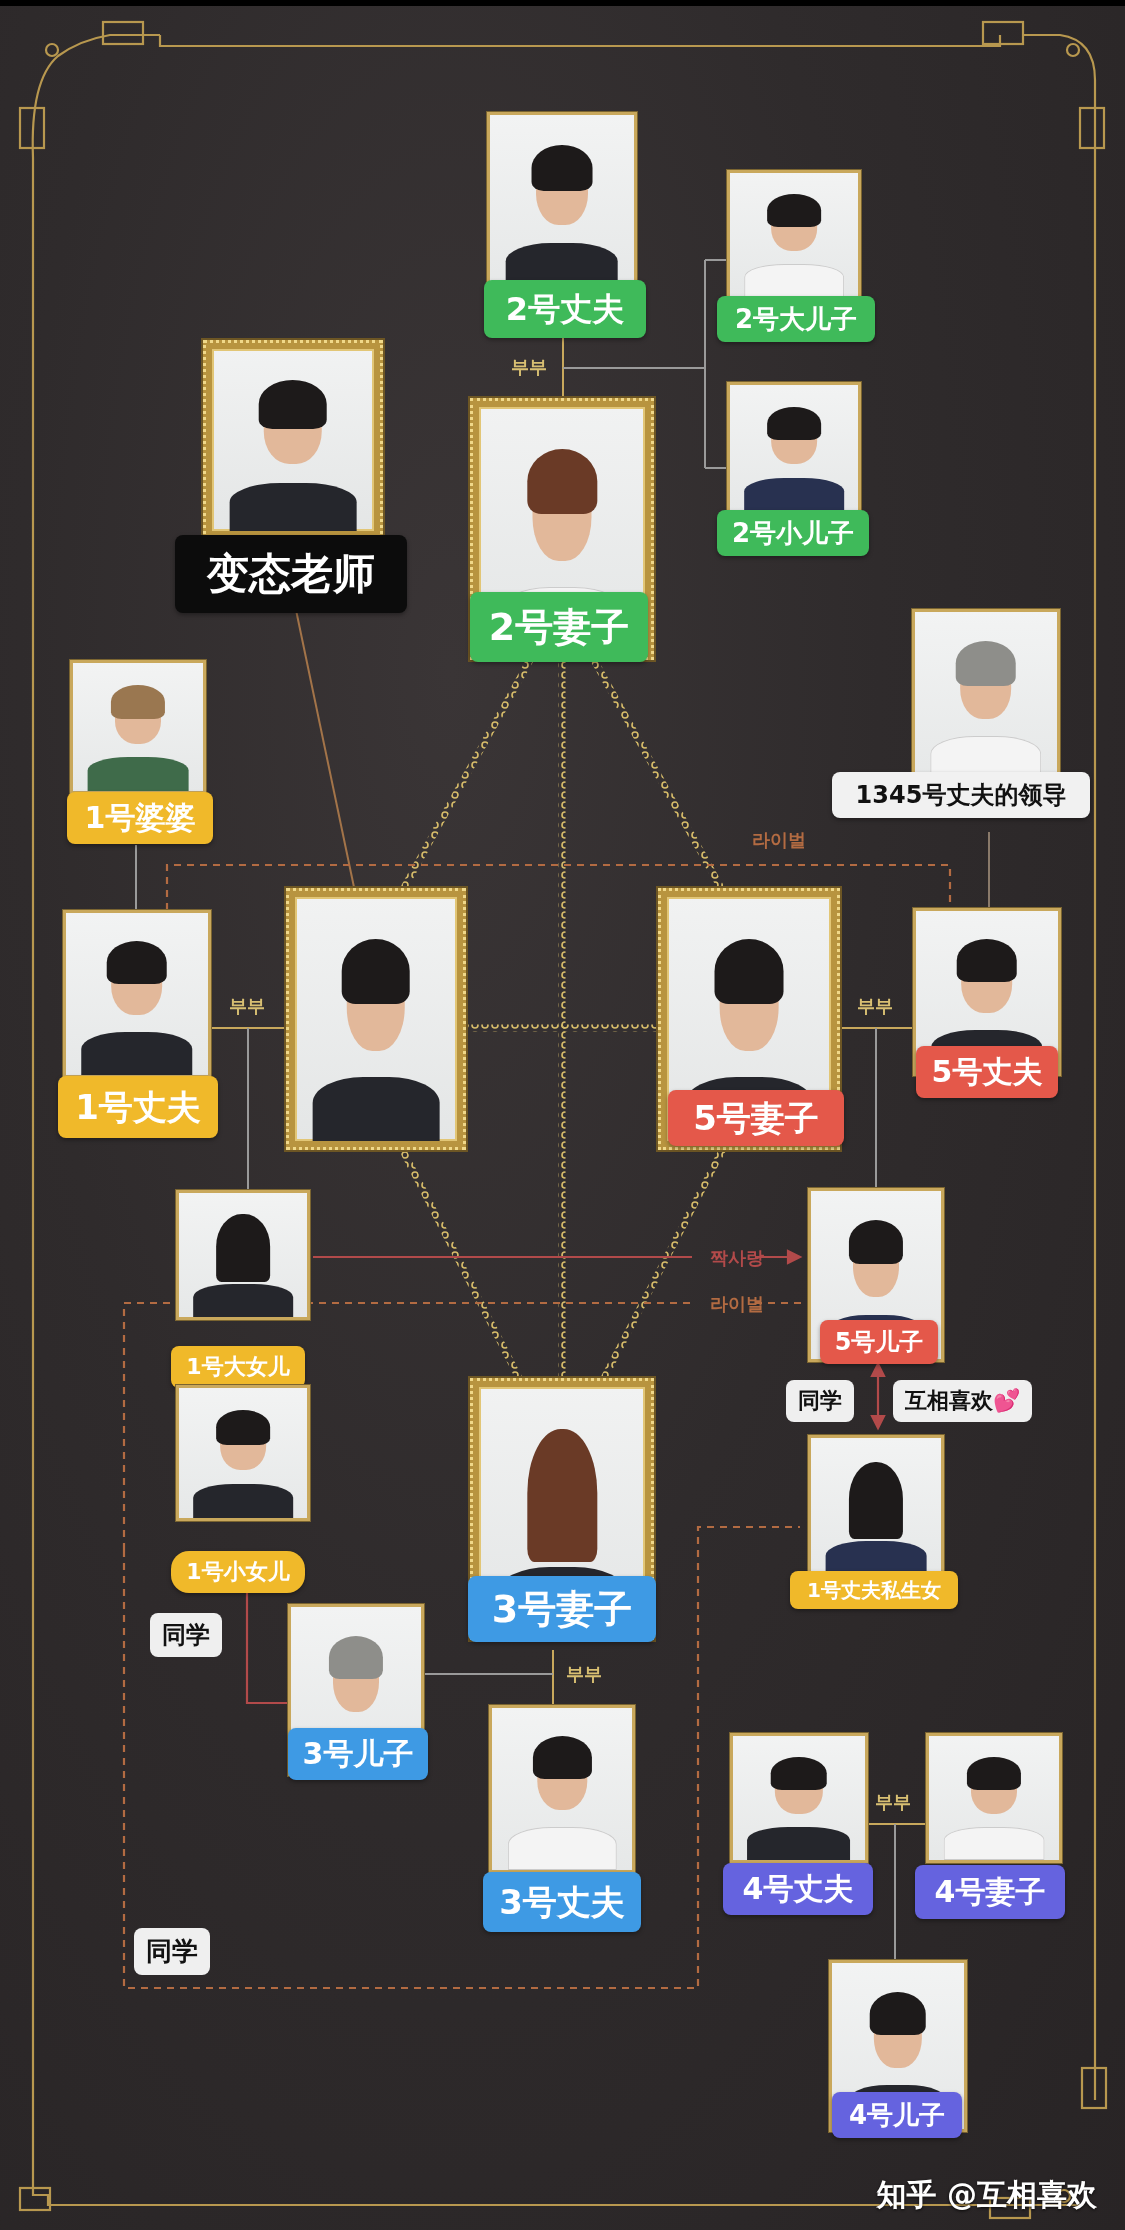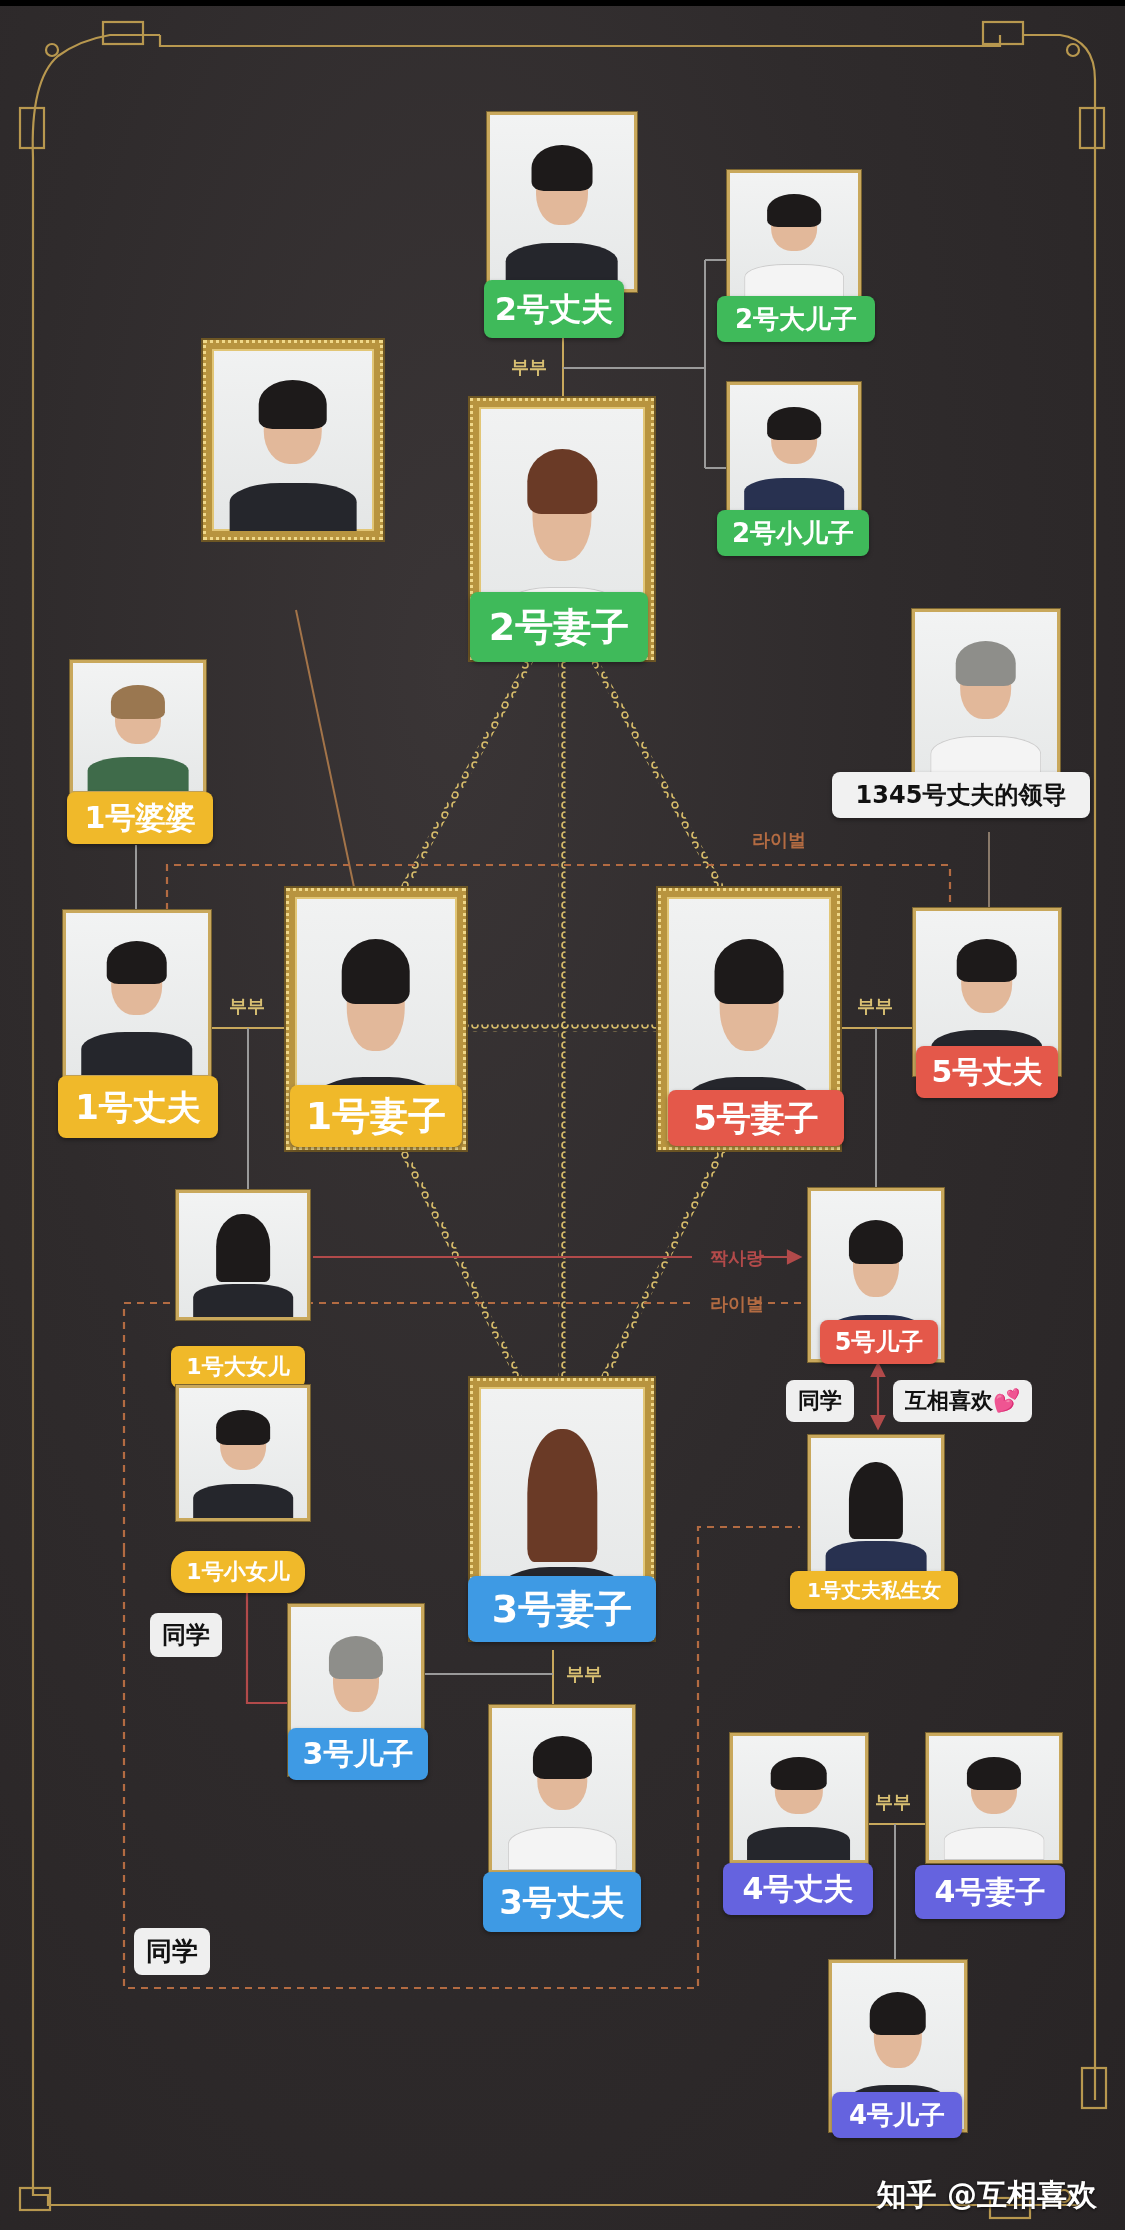--- a/index.html
+++ b/index.html
@@ -151,21 +151,21 @@
   </svg>
 
 
   <div class="portrait" style="left:487px;top:112px;width:150px;height:180px;">
     <div class="silhouette">
         <div class="body"></div>
         <div class="head"></div>
         <div class="hair"></div>
       </div>
   </div>
-  <div class="tag green" style="left:484px;top:280px;width:140px;height:58px;font-size:32px;line-height:58px;">2号丈夫</div>
+  <div class="tag green" style="left:484px;top:280px;width:162px;height:58px;font-size:32px;line-height:58px;">2号丈夫</div>
 
   <div class="portrait" style="left:727px;top:170px;width:134px;height:130px;">
     <div class="silhouette">
         <div class="body white"></div>
         <div class="head"></div>
         <div class="hair"></div>
       </div>
   </div>
   <div class="tag green" style="left:717px;top:296px;width:158px;height:46px;font-size:26px;line-height:46px;">2号大儿子</div>
 
@@ -189,20 +189,21 @@
   </div>
   <div class="tag green" style="left:470px;top:592px;width:178px;height:70px;font-size:38px;line-height:70px;">2号妻子</div>
 
   <div class="portrait ornate" style="left:203px;top:340px;width:180px;height:200px;">
     <div class="silhouette">
         <div class="body"></div>
         <div class="head"></div>
         <div class="hair"></div>
       </div>
   </div>
+  <div class="tag black" style="left:175px;top:535px;width:232px;height:78px;font-size:42px;line-height:78px;">变态老师</div>
 
   <div class="portrait" style="left:70px;top:660px;width:136px;height:134px;">
     <div class="silhouette">
         <div class="body green"></div>
         <div class="head"></div>
         <div class="hair blond"></div>
       </div>
   </div>
   <div class="tag yellow" style="left:67px;top:792px;width:146px;height:52px;font-size:30px;line-height:52px;">1号婆婆</div>
 
@@ -217,21 +218,20 @@
 
   <div class="rel gold" style="left:229px;top:994px;">부부</div>
 
   <div class="portrait ornate" style="left:286px;top:888px;width:180px;height:262px;">
     <div class="silhouette">
         <div class="body"></div>
         <div class="head"></div>
         <div class="hair"></div>
       </div>
   </div>
-  <div class="tag yellow" style="left:290px;top:1085px;width:172px;height:62px;font-size:38px;line-height:62px;">1号妻子</div>
 
   <div class="portrait" style="left:912px;top:609px;width:148px;height:175px;">
     <div class="silhouette">
         <div class="body white"></div>
         <div class="head"></div>
         <div class="hair gray"></div>
       </div>
   </div>
   <div class="tag light" style="left:832px;top:772px;width:258px;height:46px;font-size:24px;line-height:46px;">1345号丈夫的领导</div>
 

